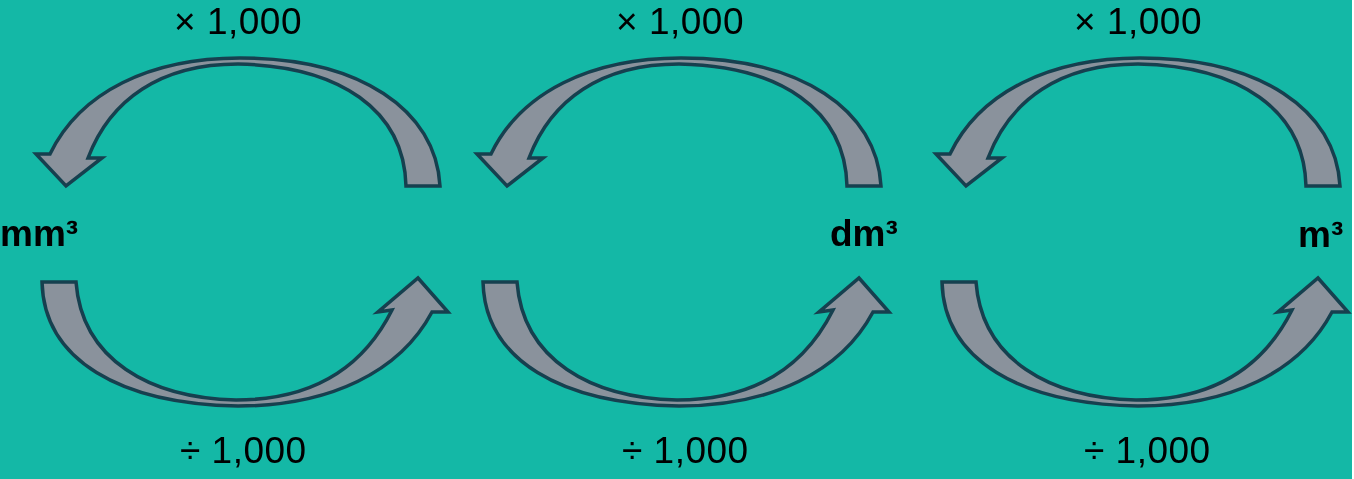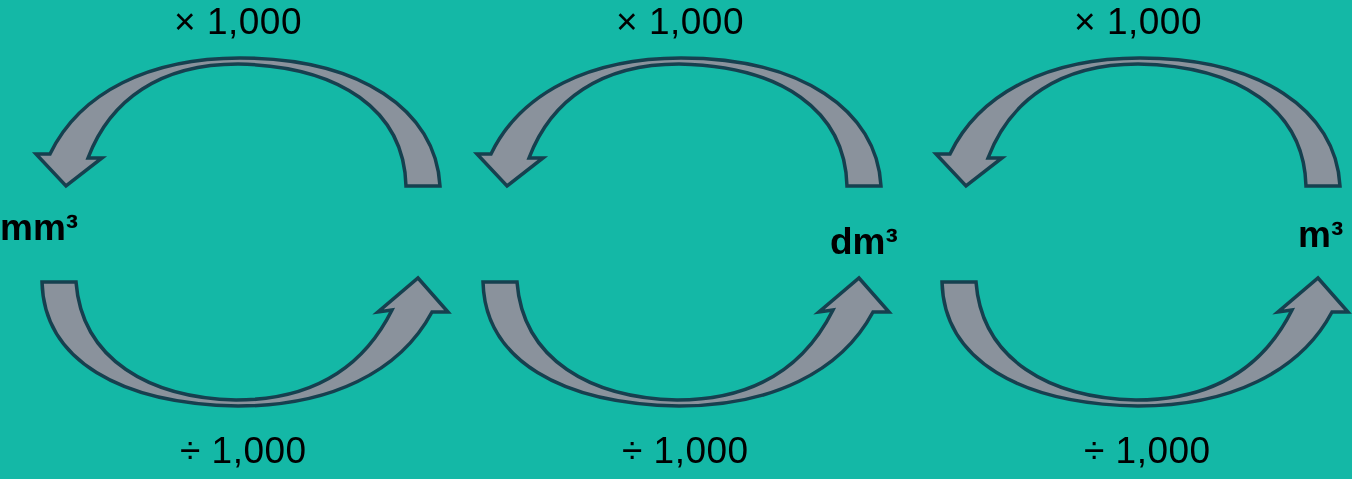--- a/index.html
+++ b/index.html
@@ -89,21 +89,21 @@
     <g transform="translate(900,0)">
       <use href="#top-arrow" class="arrow-shape"></use>
       <use href="#bottom-arrow" class="arrow-shape"></use>
     </g>
   </svg>
 
   <div class="op-label" style="left:174px; top:2px;">× 1,000</div>
   <div class="op-label" style="left:616px; top:2px;">× 1,000</div>
   <div class="op-label" style="left:1074px; top:2px;">× 1,000</div>
 
-  <div class="unit-label" style="left:0px; top:208px;">mm³</div>
-  <div class="unit-label" style="left:830px; top:214px;margin-top:8px;">dm³</div>
+  <div class="unit-label" style="left:0px; top:214px;">mm³</div>
+  <div class="unit-label" style="left:830px; top:214px;">dm³</div>
   <div class="unit-label" style="left:1298px; top:215px;">m³</div>
 
   <div class="op-label" style="left:180px; top:431px;">÷ 1,000</div>
   <div class="op-label" style="left:622px; top:431px;">÷ 1,000</div>
   <div class="op-label" style="left:1084px; top:431px;">÷ 1,000</div>
 
 </div>
 
 </body></html>

